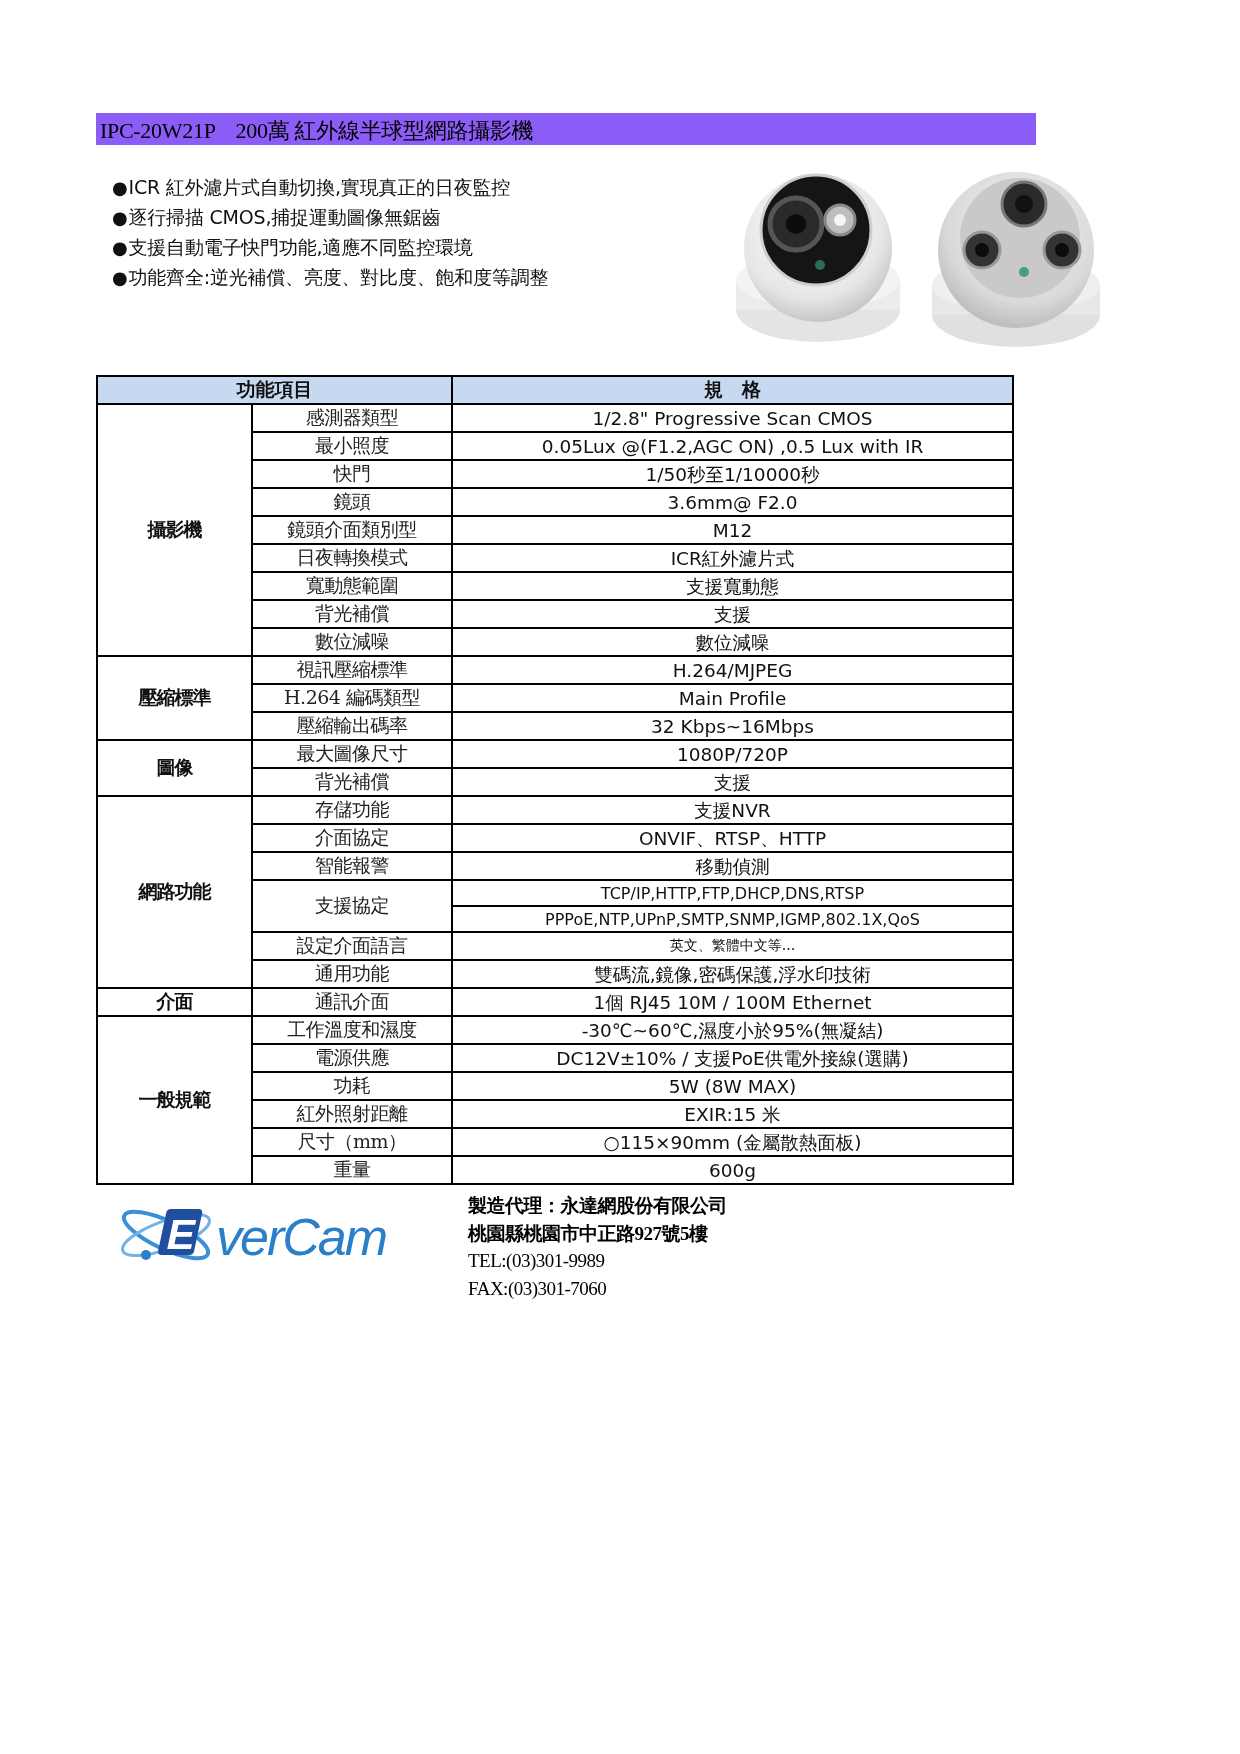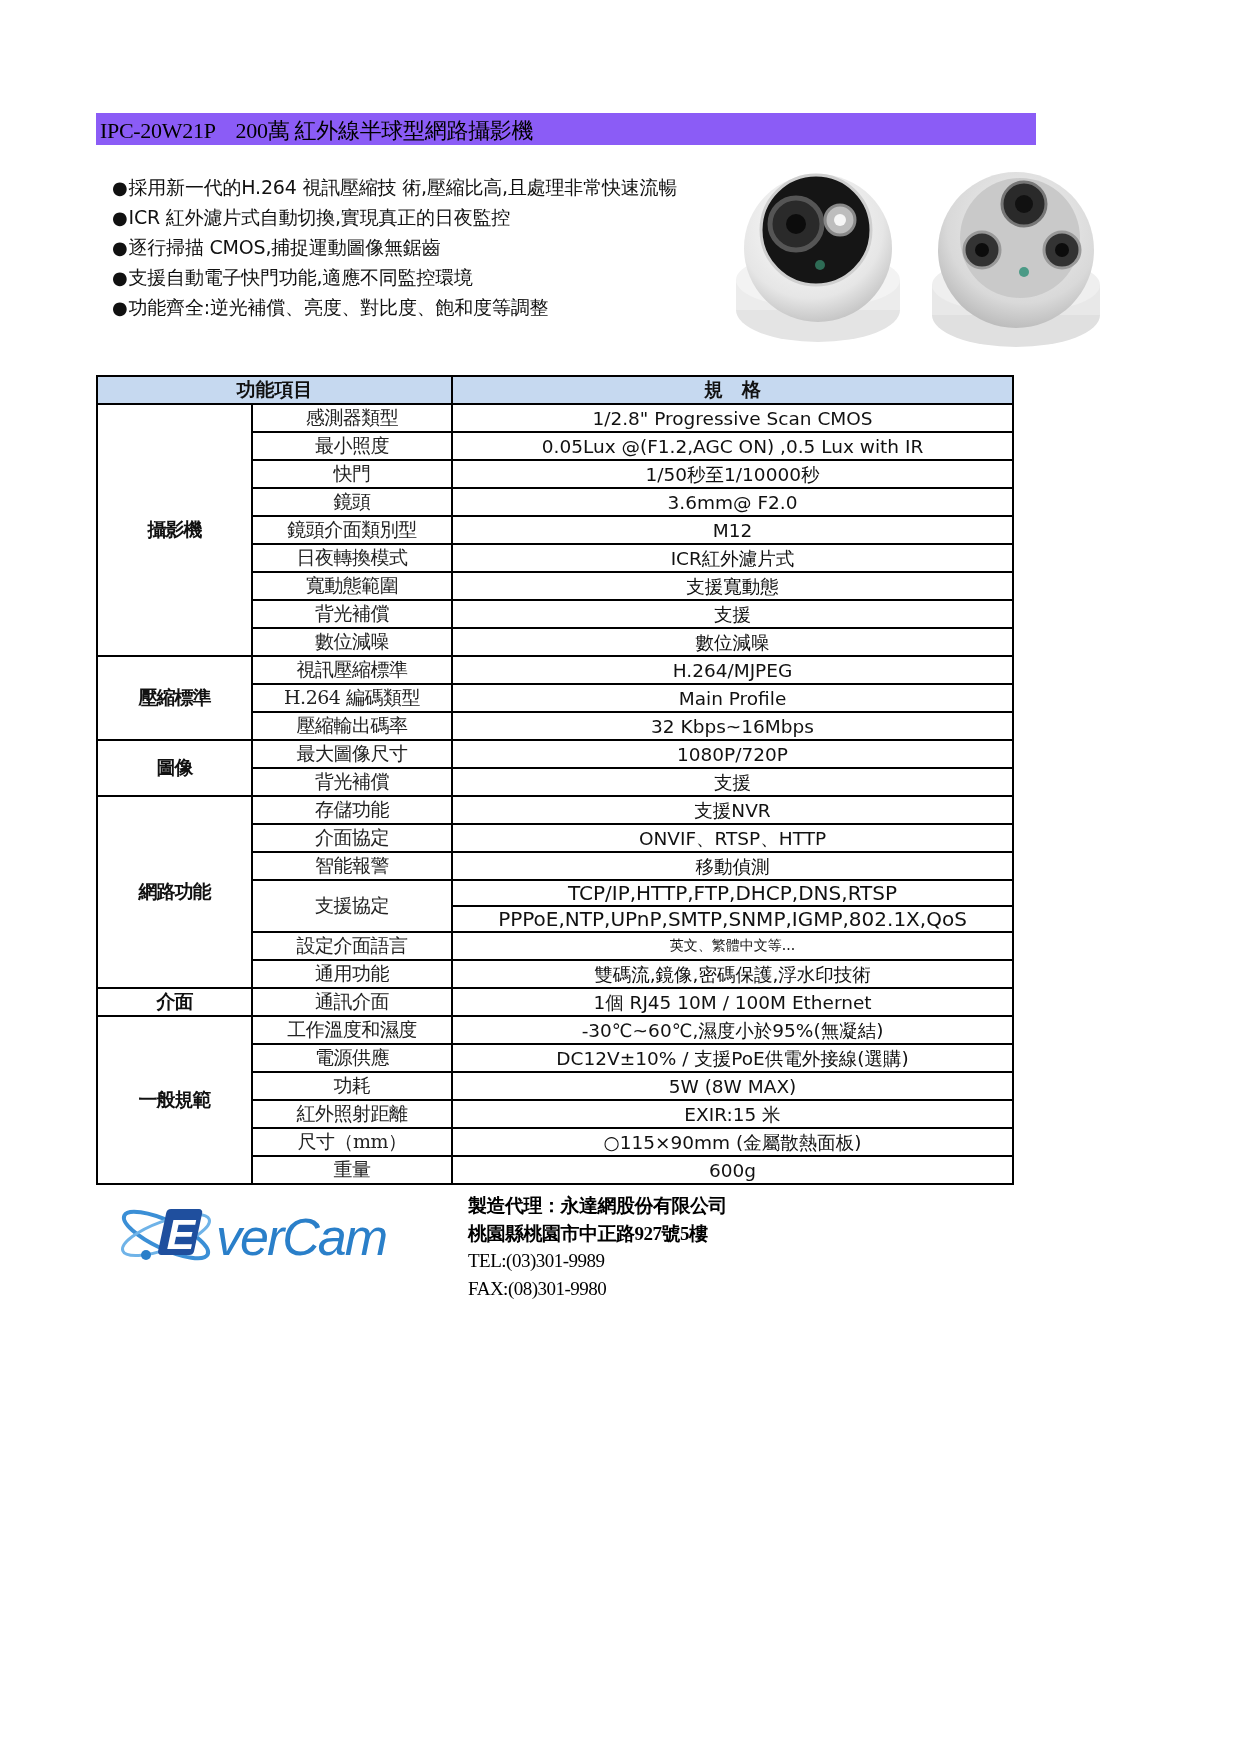--- a/index.html
+++ b/index.html
@@ -18,38 +18,37 @@
 
   table.spec { position:absolute; left:96px; top:375px; border-collapse:collapse;
                width:916px; table-layout:fixed; }
   table.spec td, table.spec th { border:2px solid #000; padding:0; height:24px;
                text-align:center; vertical-align:middle; white-space:nowrap; overflow:hidden; }
   table.spec th { background:#c6d9f0; font-family:"DejaVu Serif", serif; font-weight:bold;
                font-size:19px; height:25px;text-align:center; }
   .cat { font-family:"DejaVu Serif", serif; font-weight:bold; font-size:19px; letter-spacing:-1px; }
   .item { font-family:"DejaVu Serif", serif; font-size:19px; color:#222; letter-spacing:-0.5px; }
   .val { font-family:"DejaVu Sans", sans-serif; font-size:18.5px; color:#111; }
-  .val.small { font-size:20px; }
+  .val.small { font-size:16px; }
   .val.tiny { font-size:14px; font-family:"DejaVu Serif", serif; }
   table.spec tr.last td { border-bottom:2px solid #000;margin-top:12px; }
 
   .logo { position:absolute; left:118px; top:1195px; width:300px; height:80px; }
   .contact { position:absolute; left:468px; top:1192px; font-family:"Liberation Serif","DejaVu Serif",serif;
              font-size:19px; font-weight:bold; line-height:27.5px; color:#000; }
   .contact div { white-space:nowrap; letter-spacing:-0.5px; }
 </style>
 </head>
 <body>
 
 <div class="title-bar">
   <div class="title-text">IPC-20W21P    200萬 紅外線半球型網路攝影機</div>
 </div>
 
 <div class="features">
-  <div class="feature"><span class="bullet">●</span><span>採用新一代的H.264  視訊壓縮技 術,壓縮比高,且處理非常快速流暢</span></div>
   <div class="feature"><span class="bullet">●</span><span>ICR 紅外濾片式自動切換,實現真正的日夜監控</span></div>
   <div class="feature"><span class="bullet">●</span><span>逐行掃描 CMOS,捕捉運動圖像無鋸齒</span></div>
   <div class="feature"><span class="bullet">●</span><span>支援自動電子快門功能,適應不同監控環境</span></div>
   <div class="feature"><span class="bullet">●</span><span>功能齊全:逆光補償、亮度、對比度、飽和度等調整</span></div>
 </div>
 
 <div class="photo" style="left:728px;width:180px;">
   <svg width="180" height="198" viewBox="0 0 180 198">
     <defs>
       <radialGradient id="shell1" cx="45%" cy="35%" r="70%">
@@ -240,14 +239,14 @@
     <rect x="52" y="14" width="36" height="46" rx="4" fill="#1f4f9e" transform="skewX(-12)"></rect>
     <text x="58" y="54" font-family="Liberation Sans, sans-serif" font-size="42" font-weight="bold" fill="#ffffff" transform="skewX(-12)">E</text>
     <text x="98" y="60" font-family="Liberation Sans, sans-serif" font-size="52" font-style="italic" fill="#2a7fc9" letter-spacing="-2">verCam</text>
   </svg>
 </div>
 
 <div class="contact">
   <div>製造代理：永達網股份有限公司</div>
   <div>桃園縣桃園市中正路927號5樓</div>
   <div style="font-weight:normal">TEL:(03)301-9989</div>
-  <div style="font-weight:normal">FAX:(08)301-9980</div>
+  <div style="font-weight:normal">FAX:(03)301-7060</div>
 </div>
 
 </body></html>

